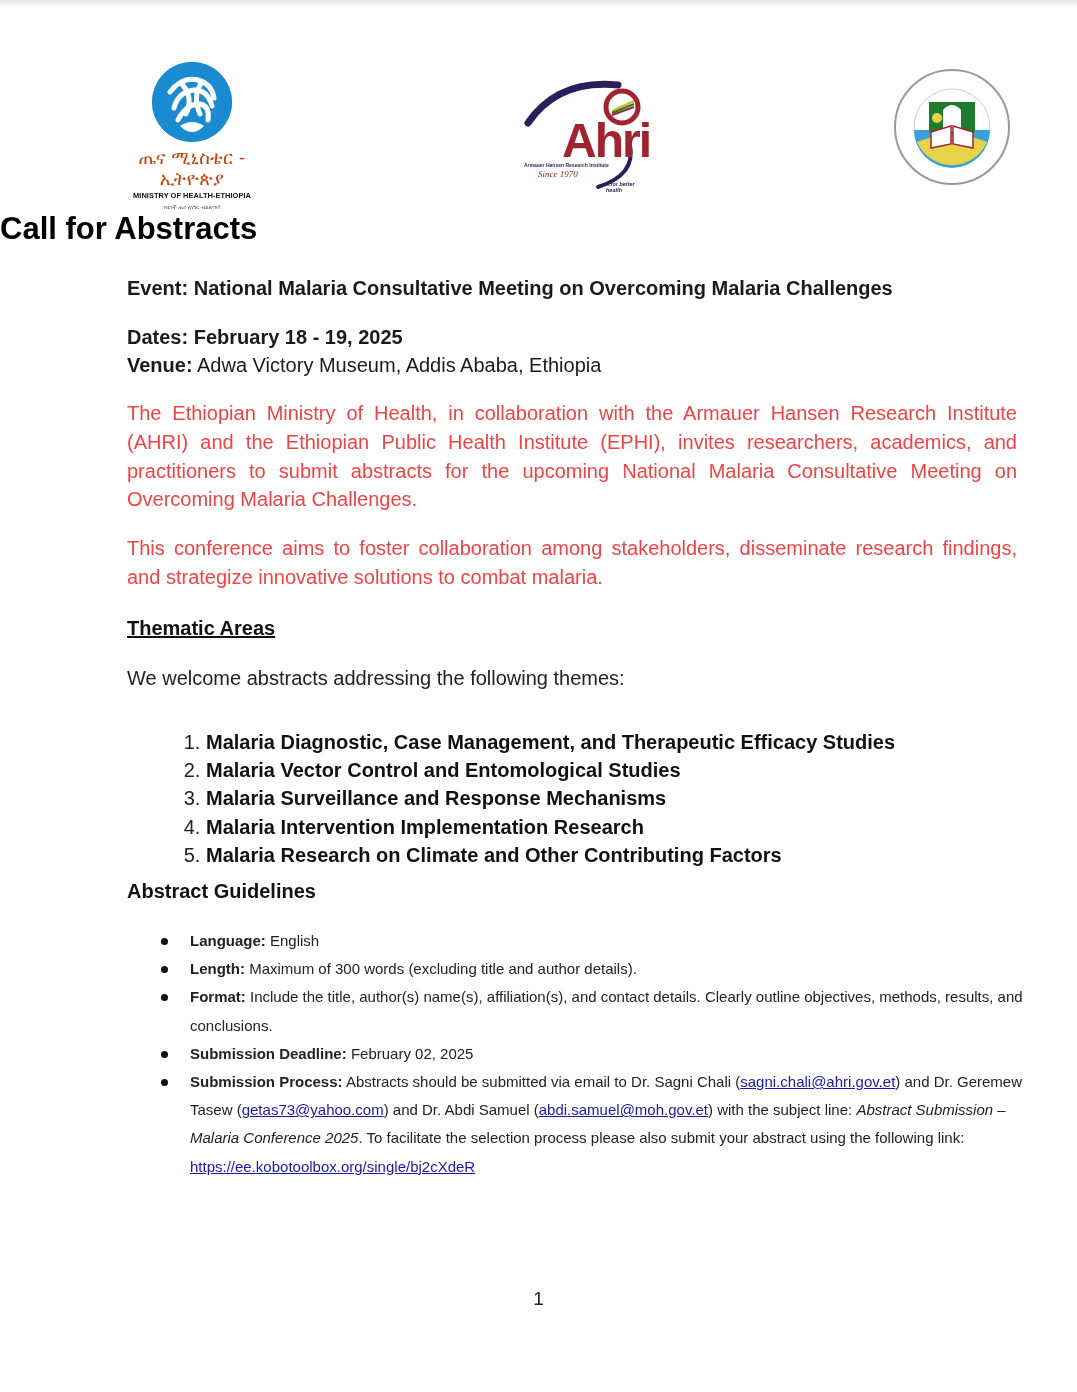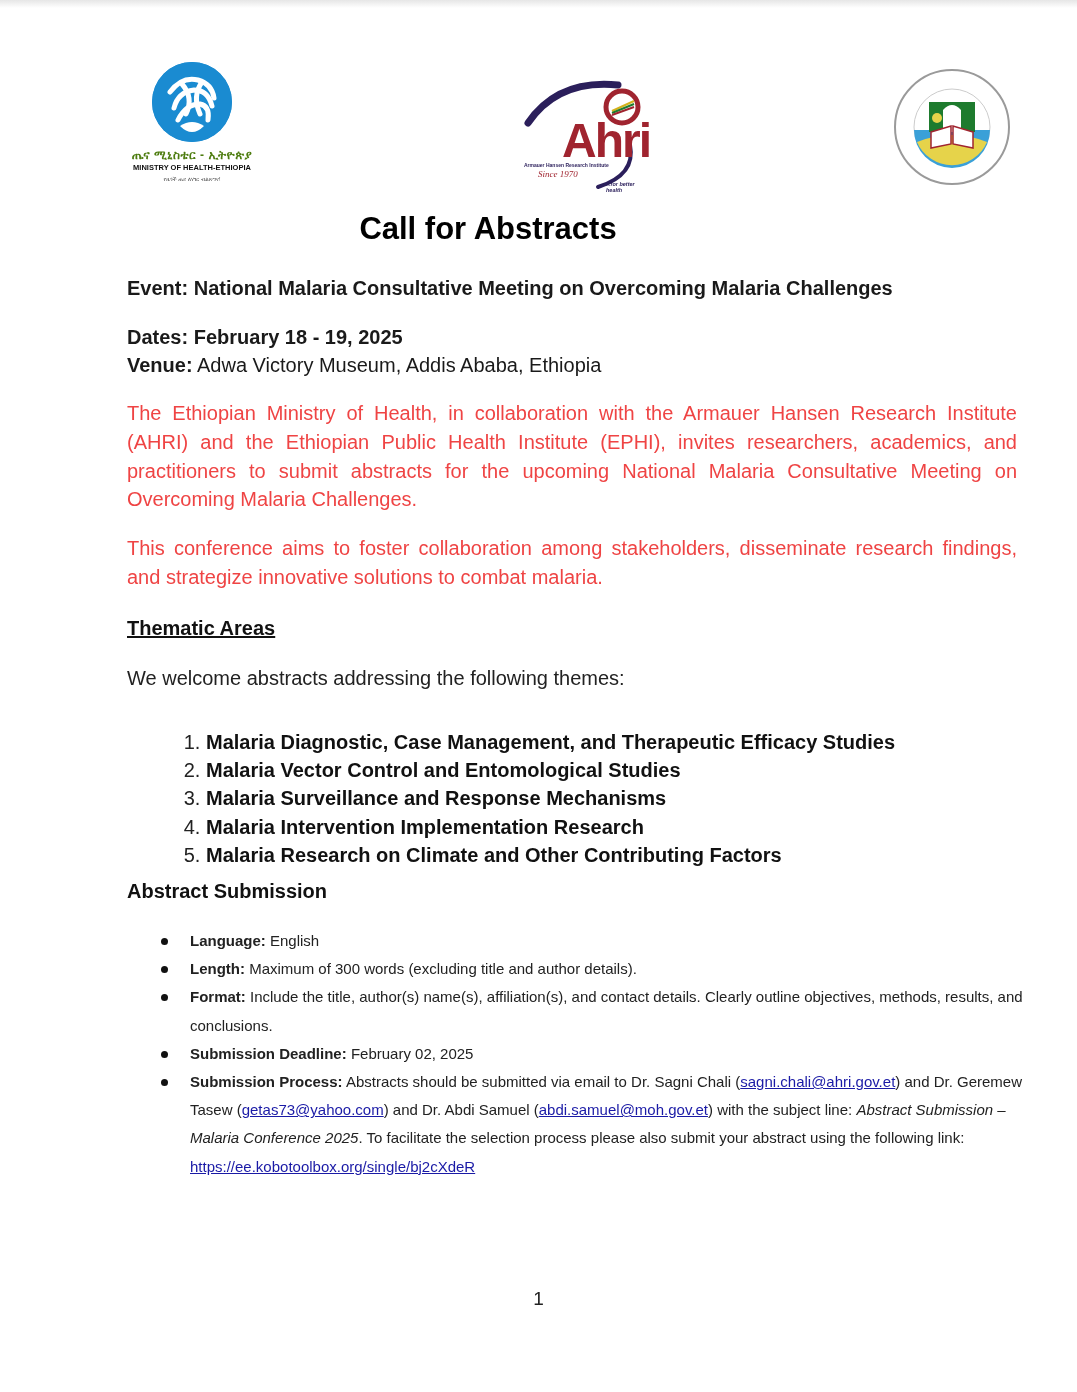--- a/index.html
+++ b/index.html
@@ -9,29 +9,29 @@
   }
   .top-shade {
     position: absolute; left: 0; top: 0; width: 1077px; height: 8px;
     background: linear-gradient(#e6e6e6, #ffffff);
   }
   .logo { position: absolute; }
   .logo-moh { left: 128px; top: 62px; width: 128px; height: 128px; text-align: center; }
   .logo-ahri { left: 518px; top: 75px; width: 130px; height: 118px; }
   .logo-ephi { left: 893px; top: 68px; width: 118px; height: 118px; }
   .moh-mark { width: 80px; height: 80px; margin: 0 auto; border-radius: 50%; background: #1a8bd1; position: relative; }
-  .moh-amh { font-size: 12px; font-weight: bold; margin-top: 6px; color: #4d7c0f; letter-spacing: 0.5px; }
+  .moh-amh { font-size: 18px; font-weight: normal; margin-top: 6px; color: #c2410c; letter-spacing: 0.5px; }
   .moh-en { font-size: 7.5px; font-weight: bold; color: #111; margin-top: 1px; }
   .moh-tag { font-size: 5.5px; color: #444; margin-top: 4px; }
   .ahri-text { position: absolute; left: 4px; top: 38px; font-family: "Liberation Sans", sans-serif; font-weight: bold; font-size: 48px; color: #a0242f; letter-spacing: -2px; margin-left: 40px; }
   .ahri-sub { position: absolute; left: 6px; top: 87px; font-size: 5px; font-weight: bold; color: #2b1f5b; }
   .ahri-since { position: absolute; left: 20px; top: 94px; font-size: 9px; font-style: italic; color: #a0242f; font-family: "Liberation Serif", serif; }
   .ahri-tag { position: absolute; left: 88px; top: 106px; font-size: 5.5px; color: #2b1f5b; font-style: italic; font-weight: bold; }
   .title {
-    position: absolute; left: 0; width: 976px; top: 211px; text-align: center;
+    position: absolute; left: 0; width: 976px; top: 211px; 
     font-size: 31px; font-weight: bold; color: #000;
   }
   .content { position: absolute; left: 127px; width: 890px; font-size: 20px; line-height: 28.5px; }
   .bold { font-weight: bold; }
   .para { position: absolute; left: 127px; width: 890px; font-size: 20px; line-height: 28.8px; text-align: justify; color: #ef4444; }
   .heading { position: absolute; left: 127px; font-size: 20px; font-weight: bold; color: #111; }
   ol.themes { position: absolute; left: 127px; top: 712px; margin: 16px; padding: 0 0 0 63px; font-size: 20px; line-height: 28.2px; }
   ol.themes li { font-weight: bold; color: #111; padding-left: 0; }
   ol.themes li::marker { font-weight: normal; color: #222; }
   ul.guides { position: absolute; left: 127px; top: 927px; width: 860px; margin: 0; padding: 0 0 0 63px; font-size: 15px; line-height: 28.2px; list-style: none; }
@@ -119,21 +119,21 @@
 <div class="content" style="top:664px; color:#222;">We welcome abstracts addressing the following themes:</div>
 
 <ol class="themes">
   <li>Malaria Diagnostic, Case Management, and Therapeutic Efficacy Studies</li>
   <li>Malaria Vector Control and Entomological Studies</li>
   <li>Malaria Surveillance and Response Mechanisms</li>
   <li>Malaria Intervention Implementation Research</li>
   <li>Malaria Research on Climate and Other Contributing Factors</li>
 </ol>
 
-<div class="heading" style="top:880px;">Abstract Submission</div>
+<div class="heading" style="top:880px;">Abstract Guidelines</div>
 
 <ul class="guides">
   <li>
     <span class="dot"></span>
     <span class="bold">Language:</span>
     <span>English</span>
   </li>
   <li>
     <span class="dot"></span>
     <span class="bold">Length:</span>

